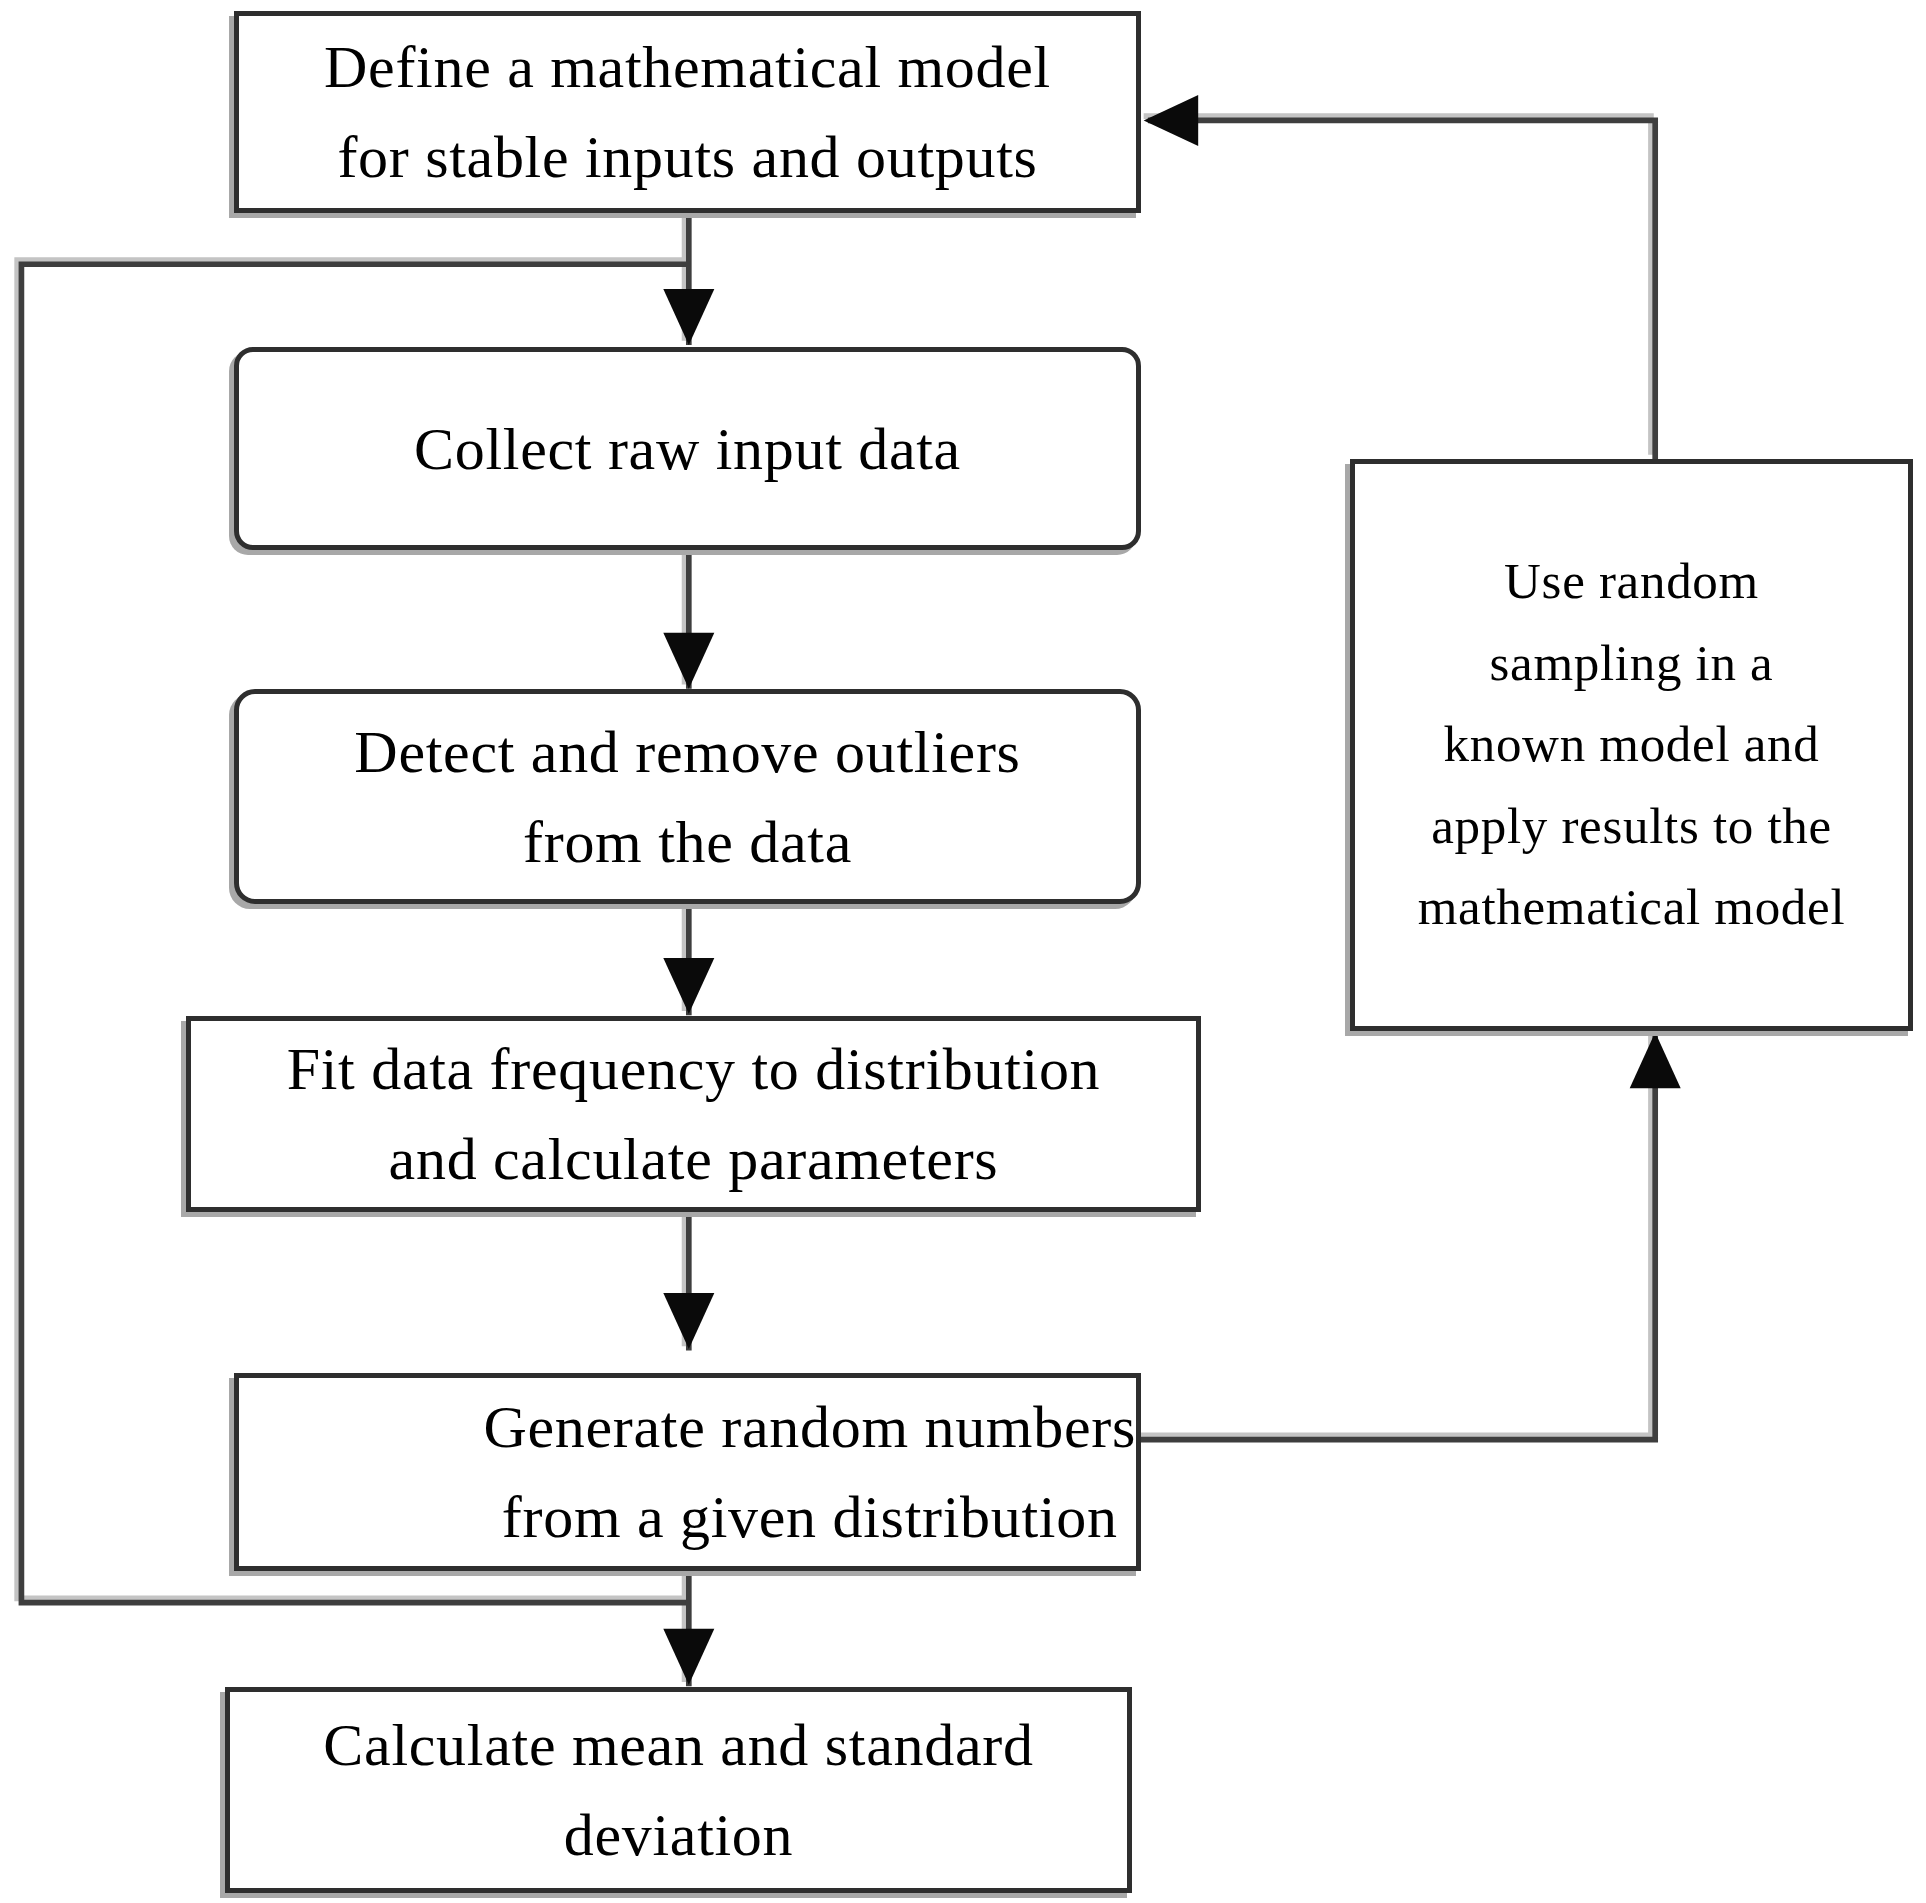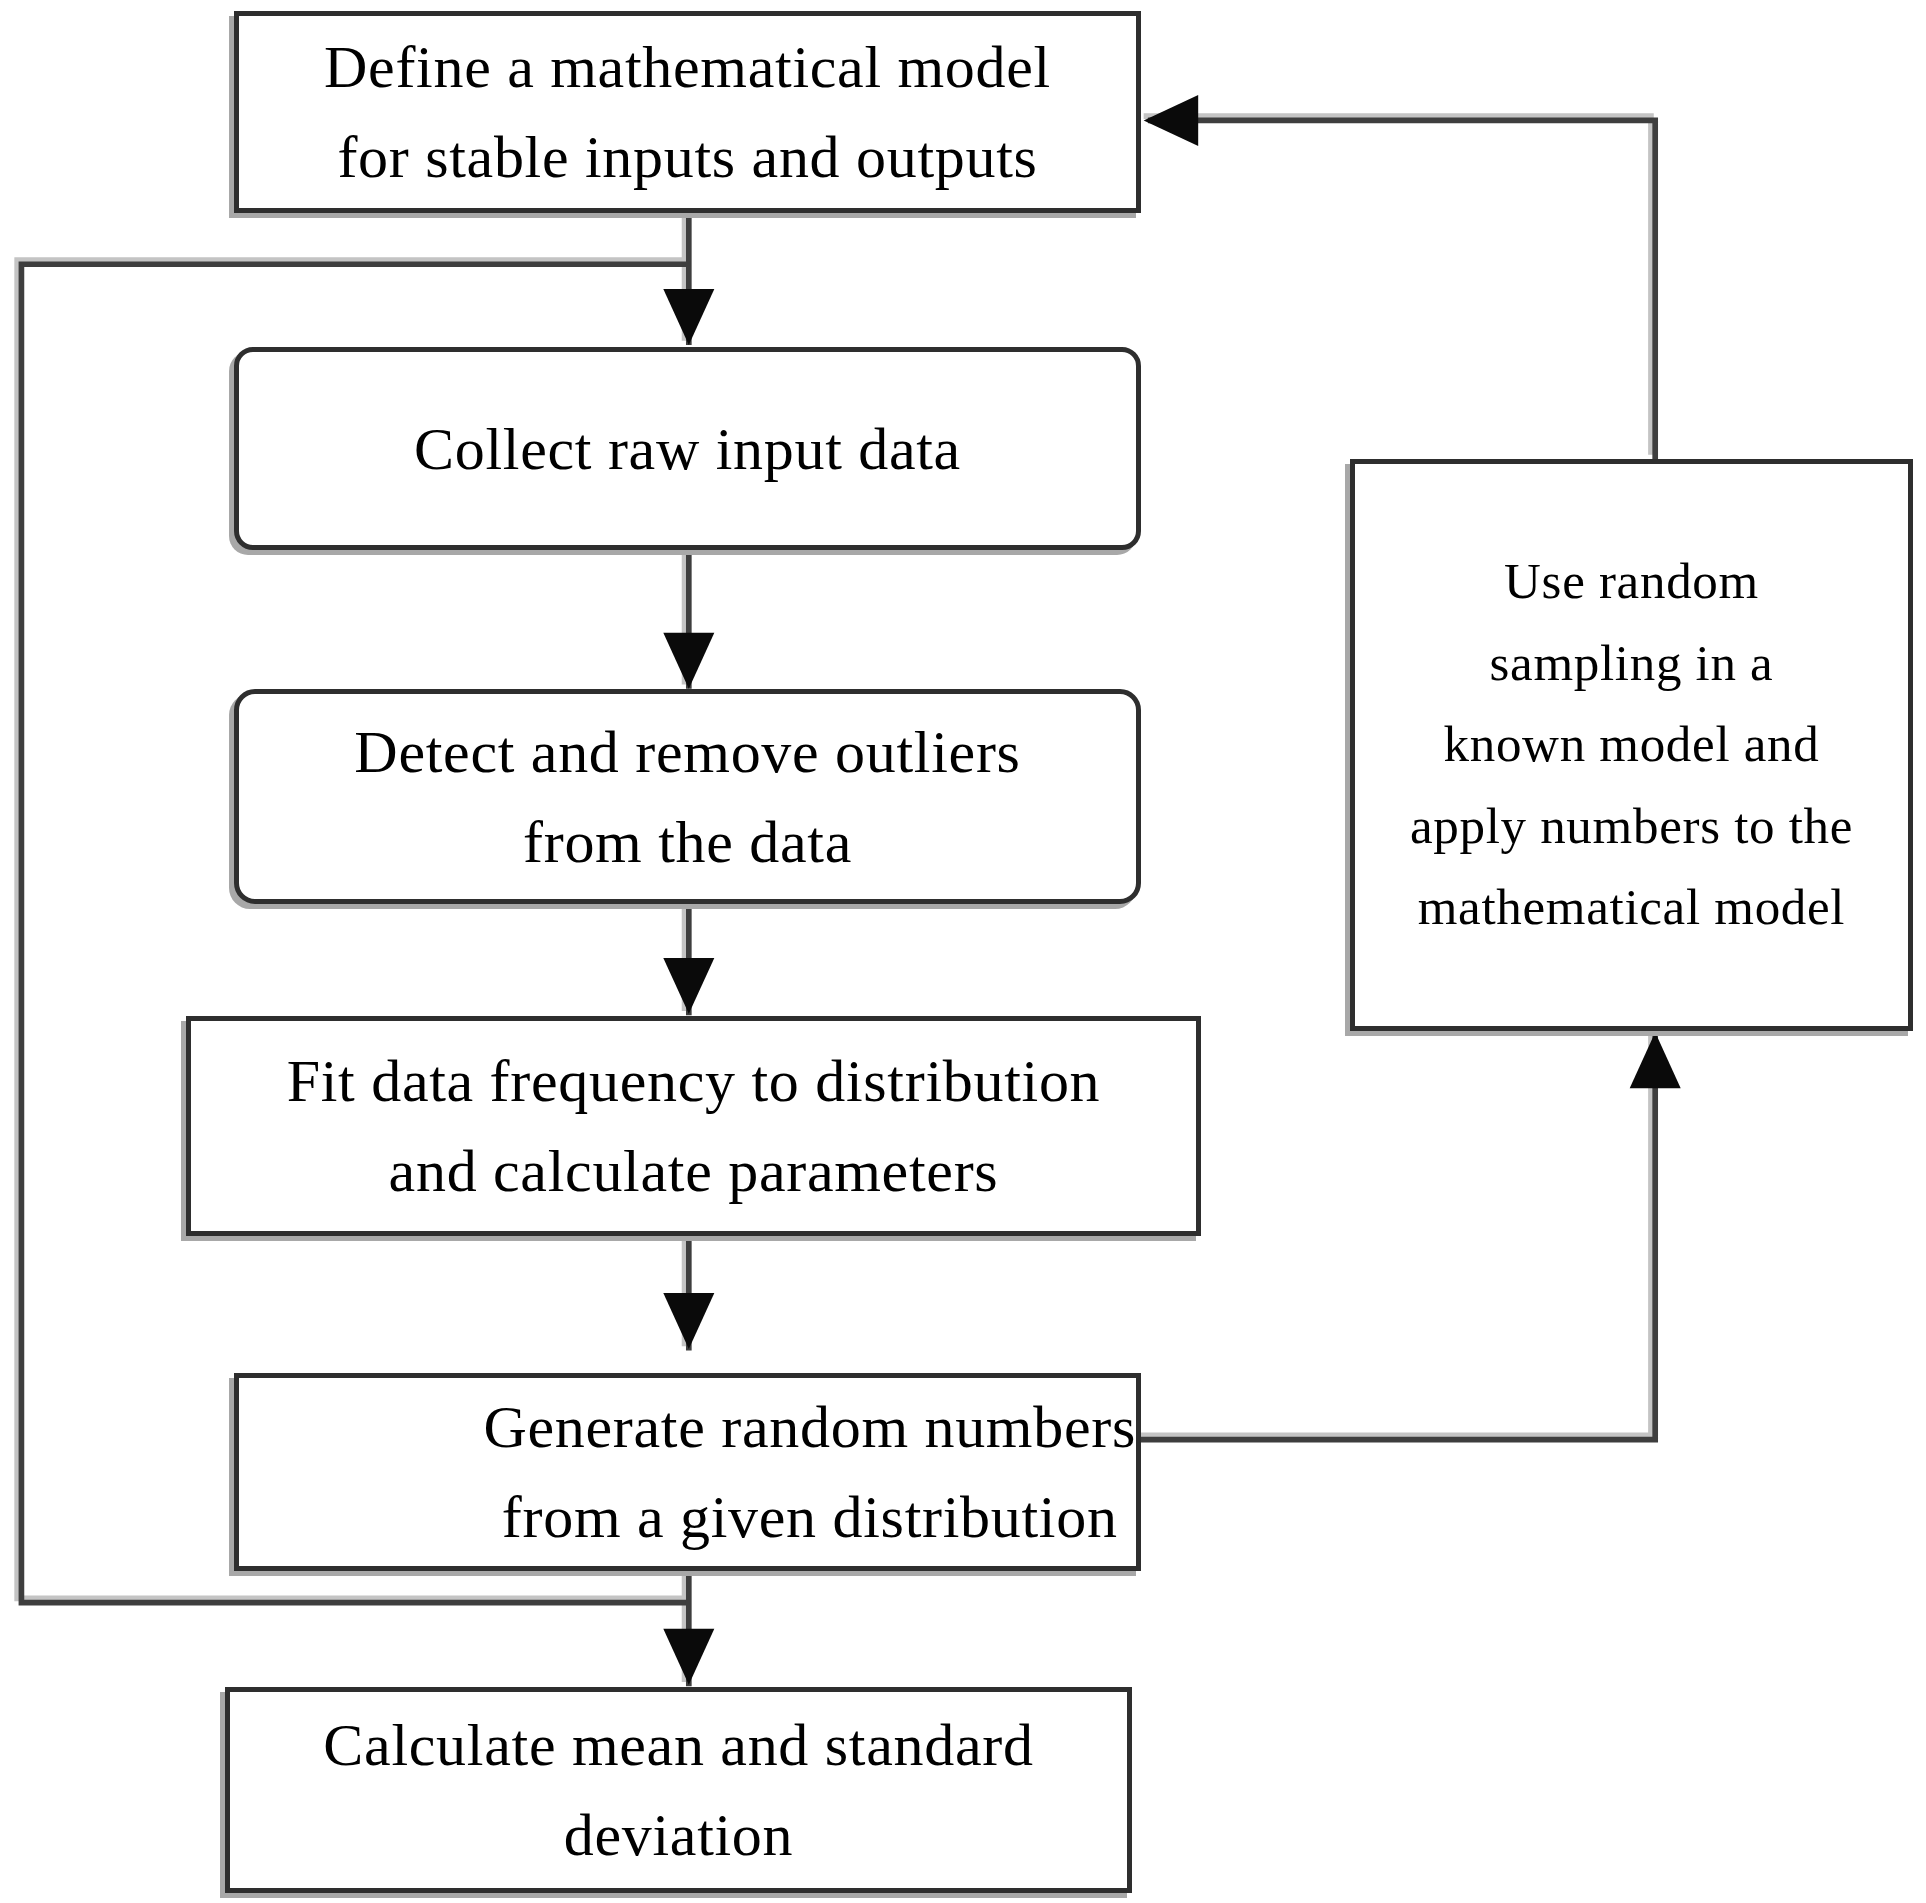--- a/index.html
+++ b/index.html
@@ -51,21 +51,21 @@
   }
   .node-label {
     white-space: pre-line;
     font-size: 60px;
     line-height: 1.5;
     letter-spacing: 0.7px;
   }
   #node-define    { left: 234px;  top: 10.6px;   width: 907px; height: 202px; }
   #node-collect   { left: 234px;  top: 347px;  width: 907px; height: 203px; border-radius: 19px; }
   #node-detect    { left: 234px;  top: 689px;  width: 907px; height: 215px; border-radius: 21px; }
-  #node-fit       { left: 186px;  top: 1016px; width: 1015px; height: 220px; }
+  #node-fit       { left: 186px;  top: 1016px; width: 1015px; height: 196px; }
   #node-generate  { left: 234px;  top: 1373px; width: 907px; height: 198px; justify-content: flex-end; }
   #node-calculate { left: 225px;  top: 1687px; width: 907px; height: 206px; }
   #node-sampling  { left: 1350px; top: 459px;  width: 563px;  height: 572px; }
   #node-sampling .node-label { font-size: 51px; line-height: 1.6; }
 </style>
 </head>
 <body>
 
 <div id="diagram">
 
@@ -126,18 +126,18 @@
 
   <div class="node" id="node-calculate">
     <div class="node-label">Calculate mean and standard
 deviation</div>
   </div>
 
   <div class="node" id="node-sampling">
     <div class="node-label">Use random
 sampling in a
 known model and
-apply numbers to the
+apply results to the
 mathematical model</div>
   </div>
 
 </div>
 
 
 </body></html>

